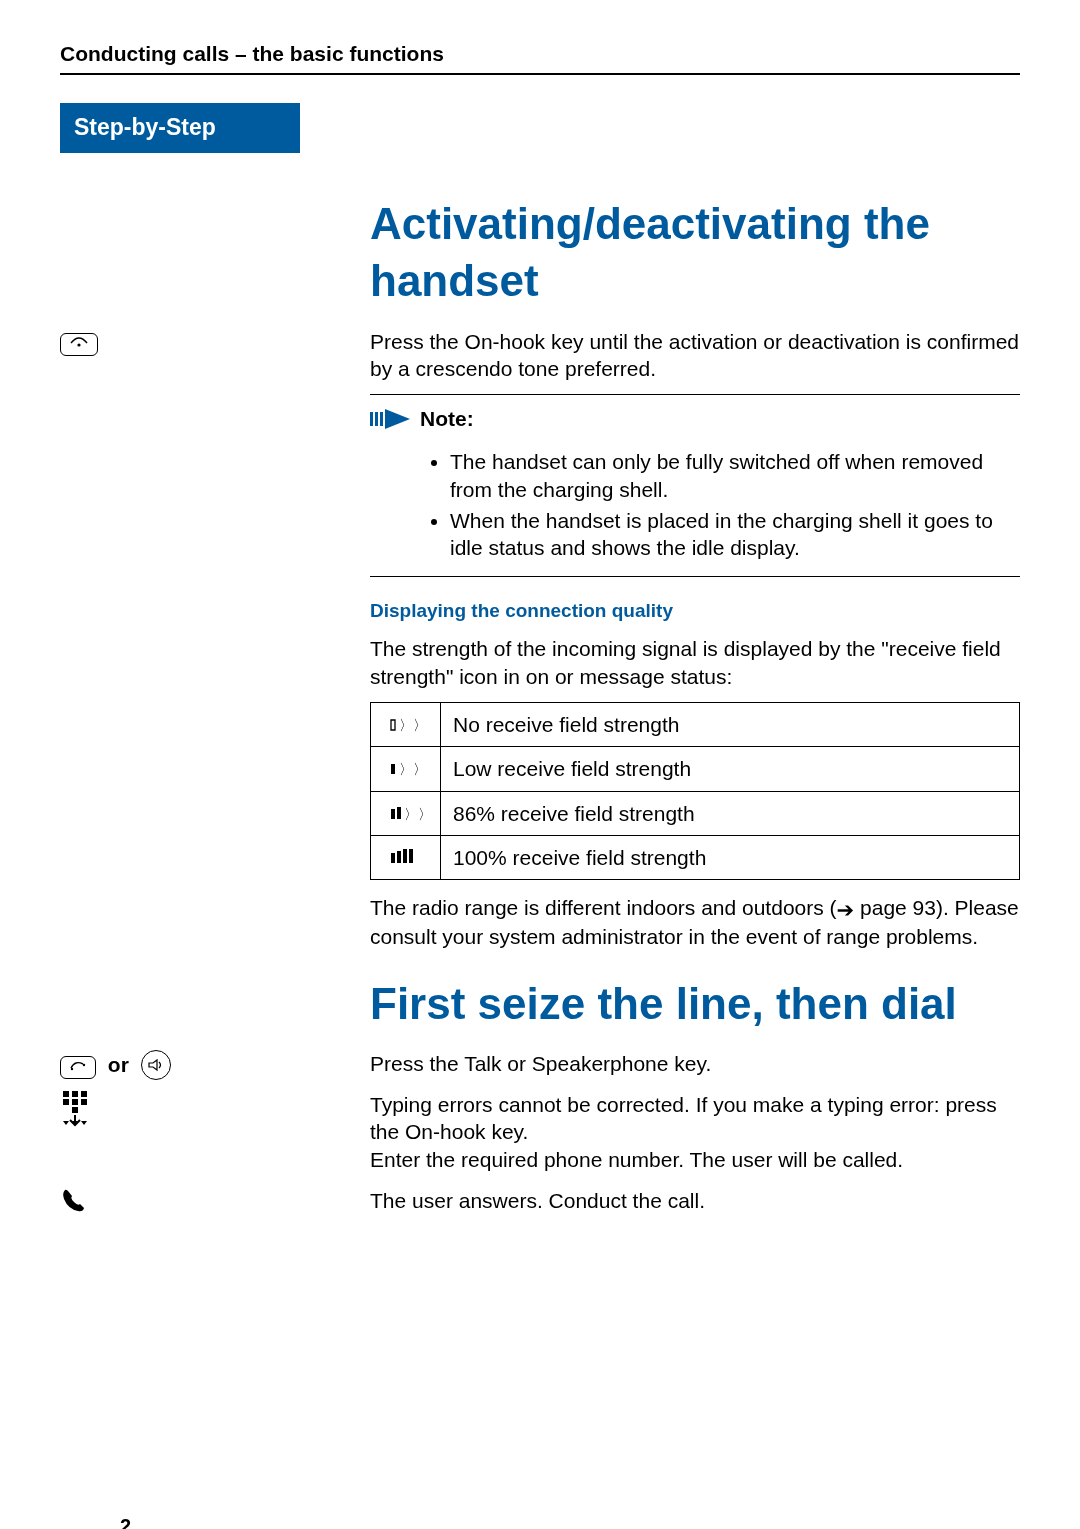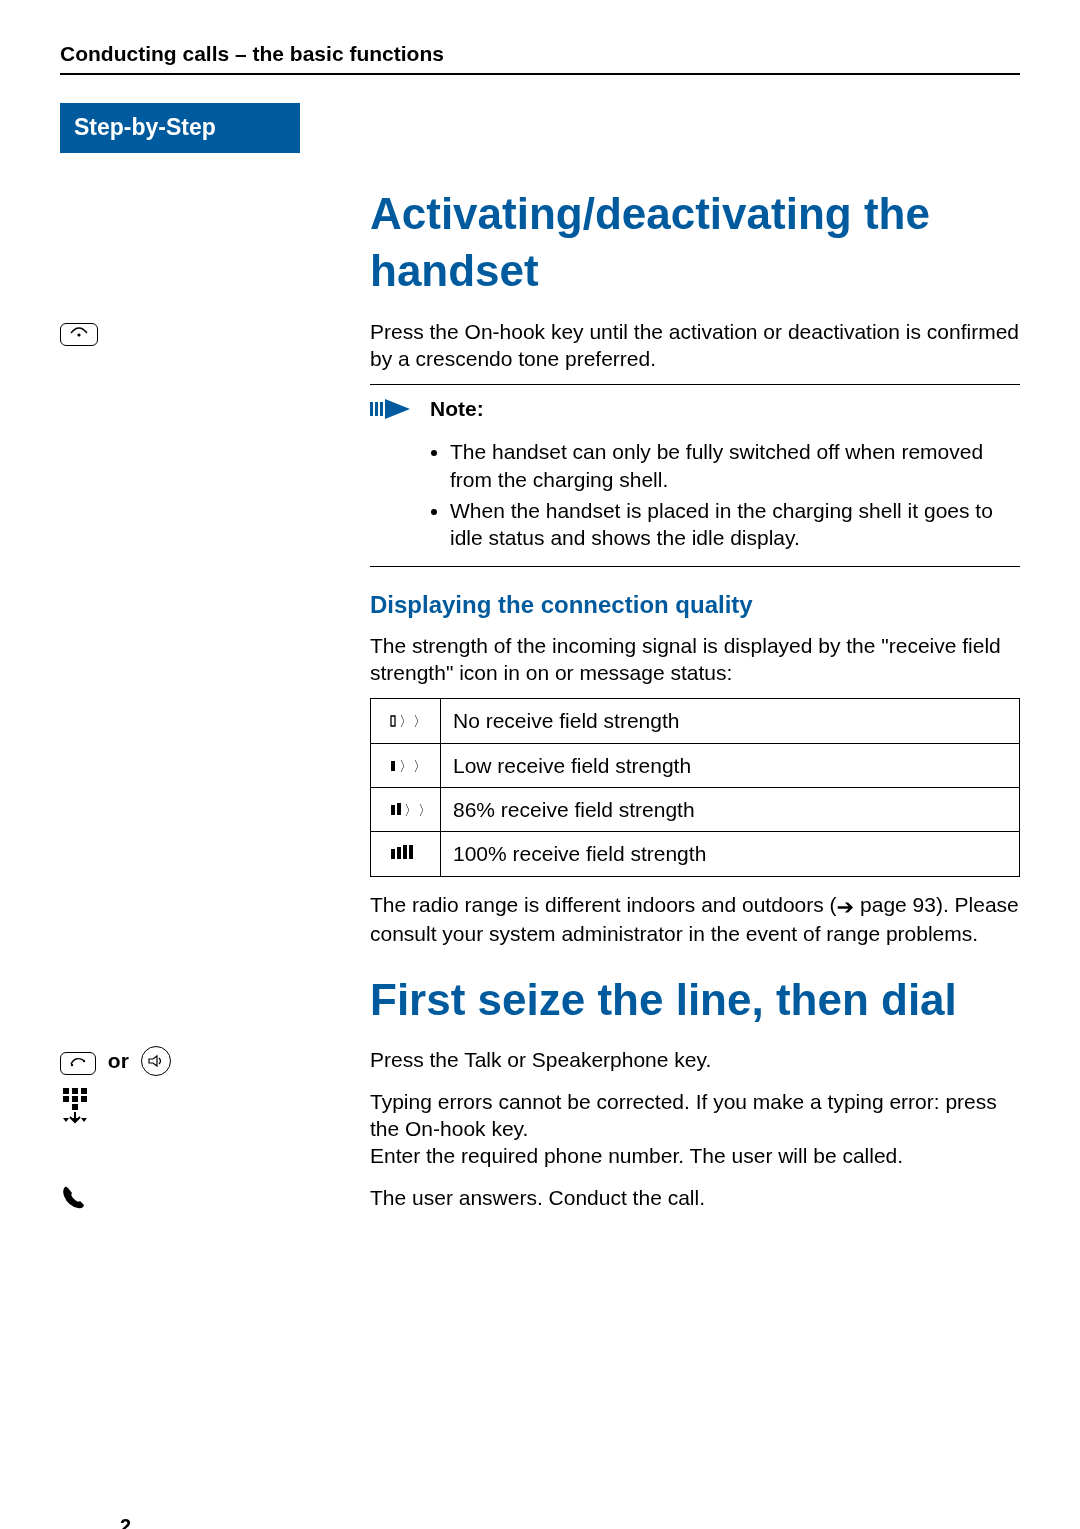--- a/index.html
+++ b/index.html
@@ -24,32 +24,32 @@
     grid-template-columns: 290px 1fr;
     column-gap: 20px;
   }
   .step-box {
     background: #005a9e;
     color: #fff;
     font-weight: bold;
     padding: 10px 14px;
     font-size: 23px;
     width: 240px;
-    margin-bottom: 8px;
+    margin-bottom: 18px;
   }
   h1.section {
     color: #005a9e;
     font-weight: bold;
     font-size: 44px;
     margin: 24px 0 18px 0;
   }
   h2.subsection {
     color: #005a9e;
     font-weight: bold;
-    font-size: 24px;
+    font-size: 19px;
     margin: 22px 0 12px 0;
   }
   .icon-cell {
     text-align: left;
     padding-right: 6px;
   }
   .key-icon-box {
     display: inline-block;
     border: 1.5px solid #000;
     border-radius: 6px;
@@ -71,21 +71,21 @@
   .spacer { height: 14px; }
   .note-block {
     border-top: 1px solid #000;
     border-bottom: 1px solid #000;
     padding: 10px 0 10px 0;
     margin: 12px 0;
   }
   .note-head {
     display: flex;
     align-items: center;
-    gap: 20px;
+    gap: 10px;
     margin-bottom: 10px;
   }
   .note-arrow {
     display: inline-block;
   }
   .note-arrow svg { display: block; }
   .note-title { font-weight: bold; }
   ul.bullets {
     list-style: disc;
     margin-left: 80px;

